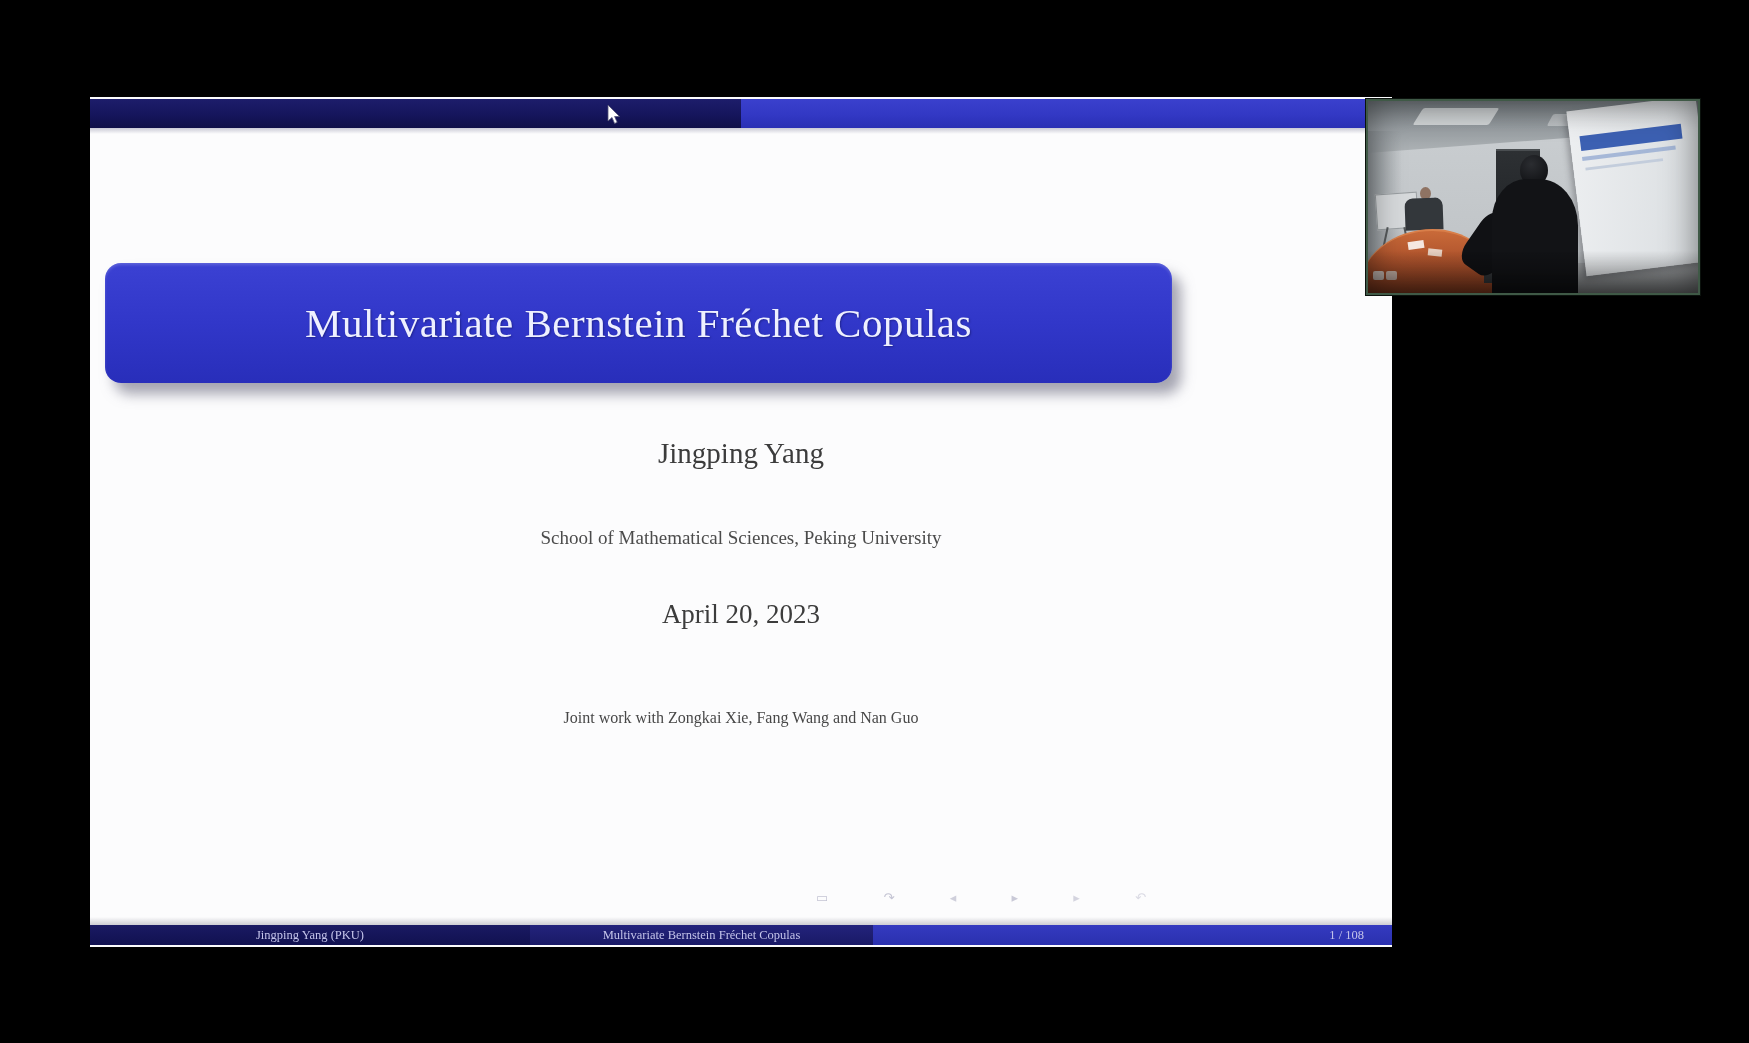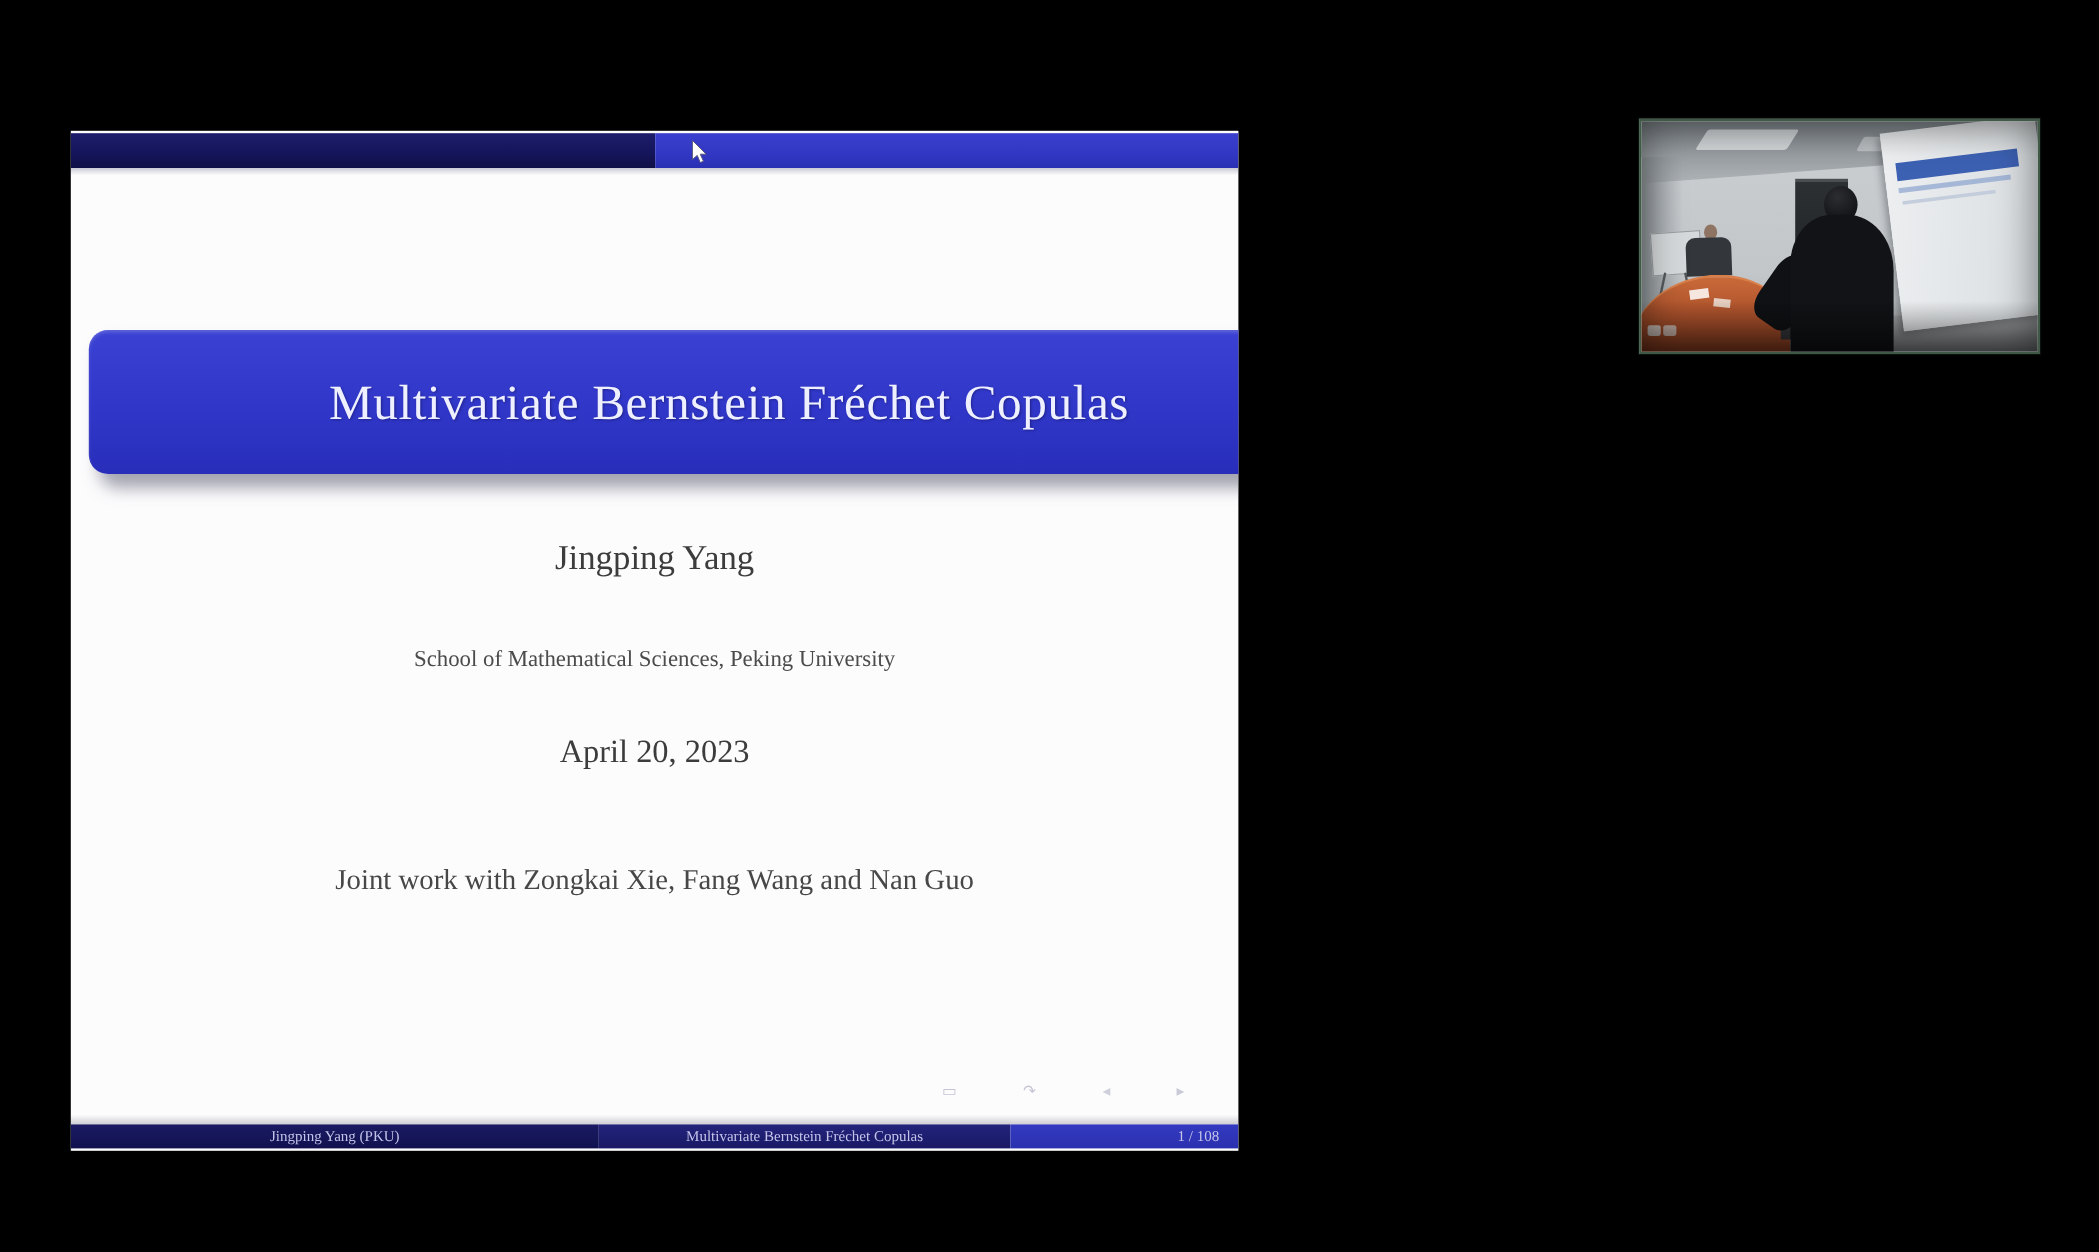--- a/index.html
+++ b/index.html
@@ -1,40 +1,40 @@
 <!DOCTYPE html>
 <html><head>
 <meta charset="utf-8">
 <style>
   html,body{margin:0;padding:0;background:#000;}
   .stage{position:relative;width:1749px;height:1043px;background:#000;overflow:hidden;
          font-family:"Liberation Serif",serif;}
 
   
-  .slide{position:absolute;left:59px;top:97px;width:973px;height:850px;background:#fcfcfd;overflow:hidden;margin-top:12px;}
+  .slide{position:absolute;left:90px;top:97px;width:1302px;height:850px;background:#fcfcfd;overflow:hidden;}
 
   .headbar{position:absolute;left:0;top:2px;width:100%;height:29px;display:flex;}
   .headbar-left{width:50%;height:100%;background:linear-gradient(180deg,#1d1d6b 0%,#15155c 55%,#101048 100%);}
   .headbar-right{width:50%;height:100%;background:linear-gradient(180deg,#3a40cd 0%,#3238c4 55%,#2a30b4 100%);}
   .head-shadow{position:absolute;left:0;top:31px;width:100%;height:6px;
                background:linear-gradient(180deg,rgba(70,70,110,.28),rgba(255,255,255,0));}
 
   .cursor{position:absolute;left:516px;top:8px;width:16px;height:22px;}
 
   .titlebox{position:absolute;left:15px;top:166px;width:1067px;height:120px;border-radius:16px;
             background:linear-gradient(180deg,#3b41d3 0%,#3137c9 50%,#282eba 100%);
             box-shadow:9px 11px 13px rgba(105,105,125,.6), inset 0 2px 3px rgba(255,255,255,.18);
             display:flex;align-items:center;justify-content:center;}
   .title{font-size:41px;color:#eef0ff;letter-spacing:.5px;text-shadow:1px 1px 2px rgba(0,0,40,.35);}
 
   .centered{position:absolute;left:0;width:100%;text-align:center;}
   .author{top:340px;font-size:29px;color:#3c3c3c;}
   .affil{top:430px;font-size:19px;color:#4b4b4b;}
   .date{top:502px;font-size:27px;color:#3c3c3c;text-align:center;}
-  .joint{top:612px;font-size:24px;color:#474747;}
+  .joint{top:612px;font-size:16px;color:#474747;}
 
   .navsyms{position:absolute;left:726px;top:791px;width:330px;height:18px;display:flex;
            justify-content:space-between;align-items:center;font-family:"DejaVu Sans",sans-serif;
            font-size:13px;color:#8d8daa;}
   .navsyms span{display:inline-block;}
   .navsyms span:nth-child(1){opacity:.5;}
   .navsyms span:nth-child(2){opacity:.5;}
   .navsyms span:nth-child(3){opacity:.4;}
   .navsyms span:nth-child(4){opacity:.45;}
   .navsyms span:nth-child(5){opacity:.35;}
@@ -42,21 +42,21 @@
 
   .foot-shadow{position:absolute;left:0;top:820px;width:100%;height:8px;
                background:linear-gradient(180deg,rgba(255,255,255,0),rgba(40,40,60,.22));}
   .footbar{position:absolute;left:0;top:828px;width:100%;height:20px;display:flex;
            font-size:12.5px;color:#c4c4ea;}
   .foot-left{width:440px;background:linear-gradient(180deg,#1a1a63,#111150);display:flex;
              align-items:center;justify-content:center;}
   .foot-mid{width:343px;background:linear-gradient(180deg,#23237c,#191966);display:flex;
             align-items:center;justify-content:center;}
   .foot-right{flex:1;background:linear-gradient(180deg,#343ac0,#2a30ae);display:flex;
-              align-items:center;justify-content:flex-end;padding-right:16px;box-sizing:border-box;font-family:Liberation Serif, serif;}
+              align-items:center;justify-content:flex-end;padding-right:28px;box-sizing:border-box;font-family:Liberation Serif, serif;}
   .footbar span{white-space:nowrap;}
 
   
   .webcam{position:absolute;left:1366px;top:99px;width:330px;height:192px;border:2px solid #3f5946;
           box-shadow:0 0 0 1px #0b120d;background:#b9bdc0;overflow:hidden;}
   .webcam *{position:absolute;}
   .wc-ceiling{left:0;top:0;width:100%;height:52px;background:linear-gradient(180deg,#7e858a,#aeb3b6);
               clip-path:polygon(0 0,100% 0,100% 52%,0 100%);}
   .wc-light1{left:50px;top:7px;width:76px;height:17px;background:#dde1e2;transform:skewX(-32deg);
              border-radius:2px;opacity:.85;}

